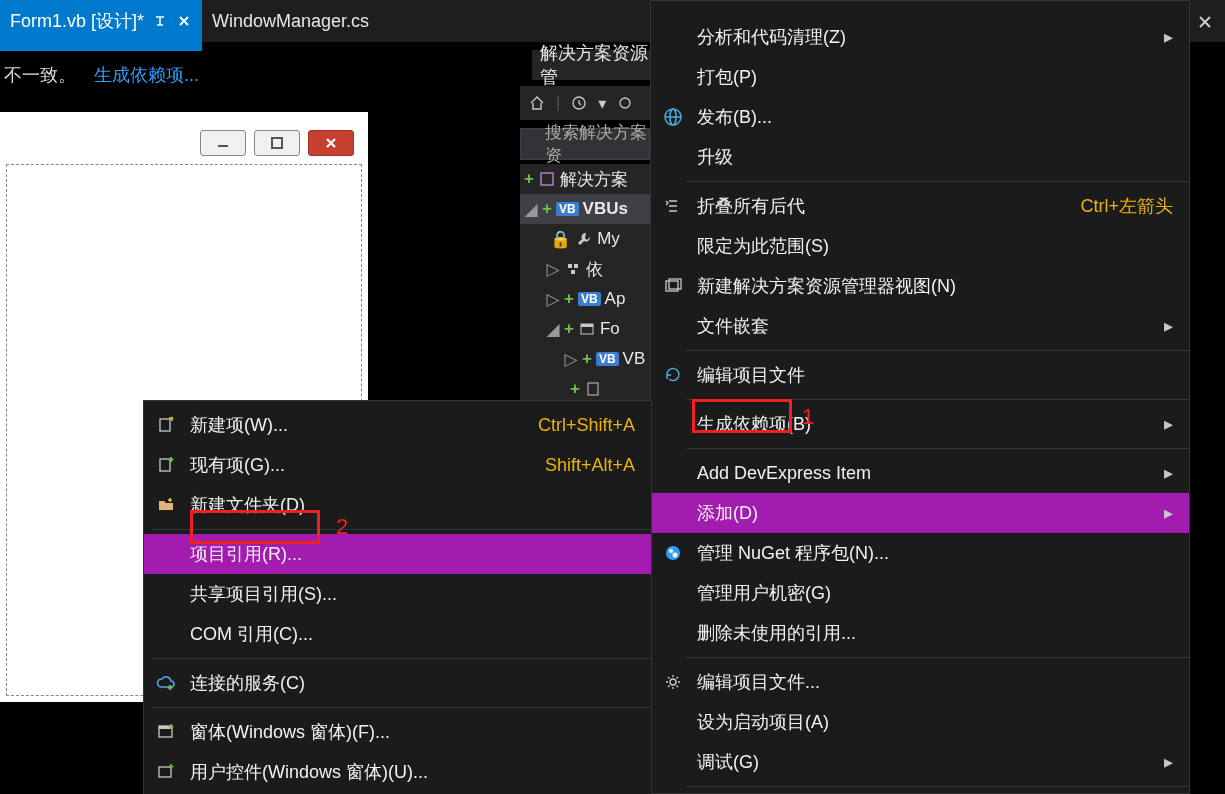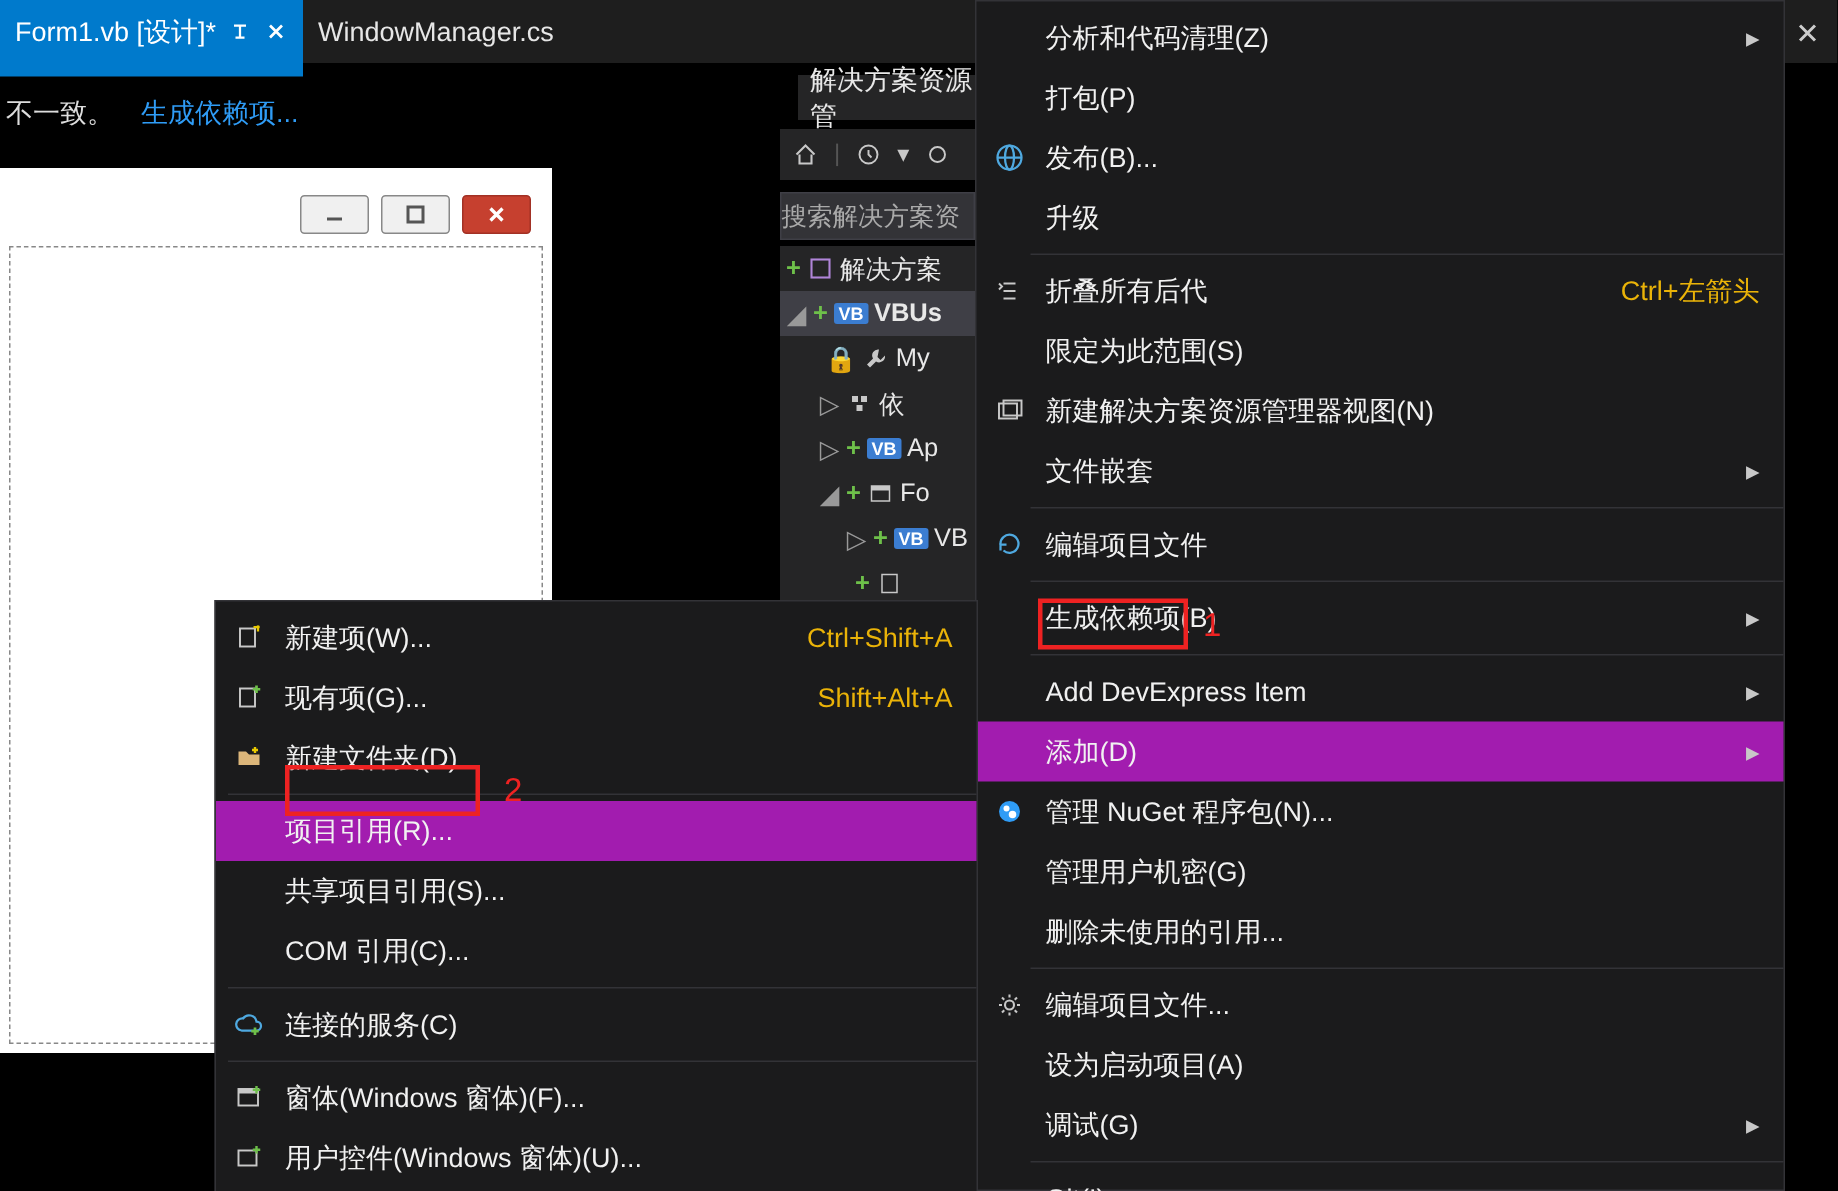--- a/index.html
+++ b/index.html
@@ -24,42 +24,42 @@
 .designer-outer { position: absolute; top: 8px; left: 0; width: 368px; height: 590px; background: #fff; }
 .designer-inner { position: absolute; top: 4px; left: 6px; right: 6px; bottom: 6px; background: #fff; border: 1px dashed #888; }
 .winform-title { position: absolute; top: 14px; left: 10px; right: 10px; height: 34px; background: #fff; display: flex; justify-content: flex-end; gap: 8px; align-items: center; padding-right: 4px; }
 .winbtn { width: 46px; height: 26px; border: 1px solid #888; border-radius: 3px; display: flex; align-items: center; justify-content: center; background: #f0f0f0; }
 .winbtn.close { background: #c6402f; border-color: #a23125; }
 
 
 .solution-panel { position: absolute; top: 42px; right: 0; width: 705px; bottom: 0; }
 .solution-title { position: absolute; top: 8px; left: 12px; width: 130px; height: 30px; background: #252526; color: #e8e8e8; font-size: 18px; display: flex; align-items: center; padding-left: 8px; }
 .solution-toolbar { position: absolute; top: 44px; left: 0; width: 130px; height: 34px; background: #252526; display: flex; align-items: center; gap: 10px; padding-left: 8px; }
-.solution-search { position: absolute; top: 86px; left: 0; width: 130px; height: 32px; background: #333337; border: 1px solid #3f3f46; color: #aaa; font-size: 17px; display: flex; align-items: center; padding-left: 0; }
+.solution-search { position: absolute; top: 86px; left: 0; width: 130px; height: 32px; background: #333337; border: 1px solid #3f3f46; color: #aaa; font-size: 17px; display: flex; align-items: center; padding-left: 24px; }
 .solution-tree { position: absolute; top: 122px; left: 0; width: 130px; background: #252526; font-size: 17px; }
 .tree-row { display: flex; align-items: center; height: 30px; gap: 4px; padding-left: 4px; color: #e8e8e8; white-space: nowrap; overflow: hidden; }
 .tree-row.selected { background: #3f3f46; }
 .tree-row .bold { font-weight: bold; }
 .tree-row .expander { width: 14px; display: inline-flex; justify-content: center; color: #999; }
 .plus { color: #6ec04a; font-weight: bold; }
 .vb-badge { background: #3b7dd1; color: #fff; font-size: 12px; padding: 0 3px; border-radius: 2px; font-weight: bold; }
 .lock { color: #e0c04a; }
 .small-icon { width: 18px; height: 18px; display: inline-flex; align-items: center; justify-content: center; }
 
 
 .menu { position: absolute; background: #1b1b1c; border: 1px solid #333337; font-size: 18px; color: #f1f1f1; }
 .menu-row { display: flex; align-items: center; height: 40px; padding: 0 16px 0 8px; gap: 10px; position: relative; }
 .menu-row.hover { background: #a21caf; justify-content: space-between; }
 .menu-row .icon-col { width: 28px; display: flex; justify-content: center; }
 .menu-row .label { flex: 1; white-space: nowrap; }
 .menu-row .shortcut { color: #eab308; margin-left: 30px; }
 .menu-row .arrow { color: #c8c8c8; margin-left: 20px; }
 .menu-sep { height: 1px; background: #333337; margin: 4px 0 4px 36px; }
 
-.menu.main { top: 0; left: 650px; width: 540px; height: 794px; padding-top: 4px; }
+.menu.main { top: 0; left: 650px; width: 540px; height: 794px; padding-top: 16px; }
 .menu.sub { top: 400px; left: 143px; width: 509px; padding: 4px 0; }
 
 
 .annot { position: absolute; border: 3px solid #e22; pointer-events: none; }
 .annot-label { position: absolute; color: #e22; font-size: 22px; font-weight: 500; pointer-events: none; }
 
 svg { display: block; }
 </style>
 </head>
 <body>

